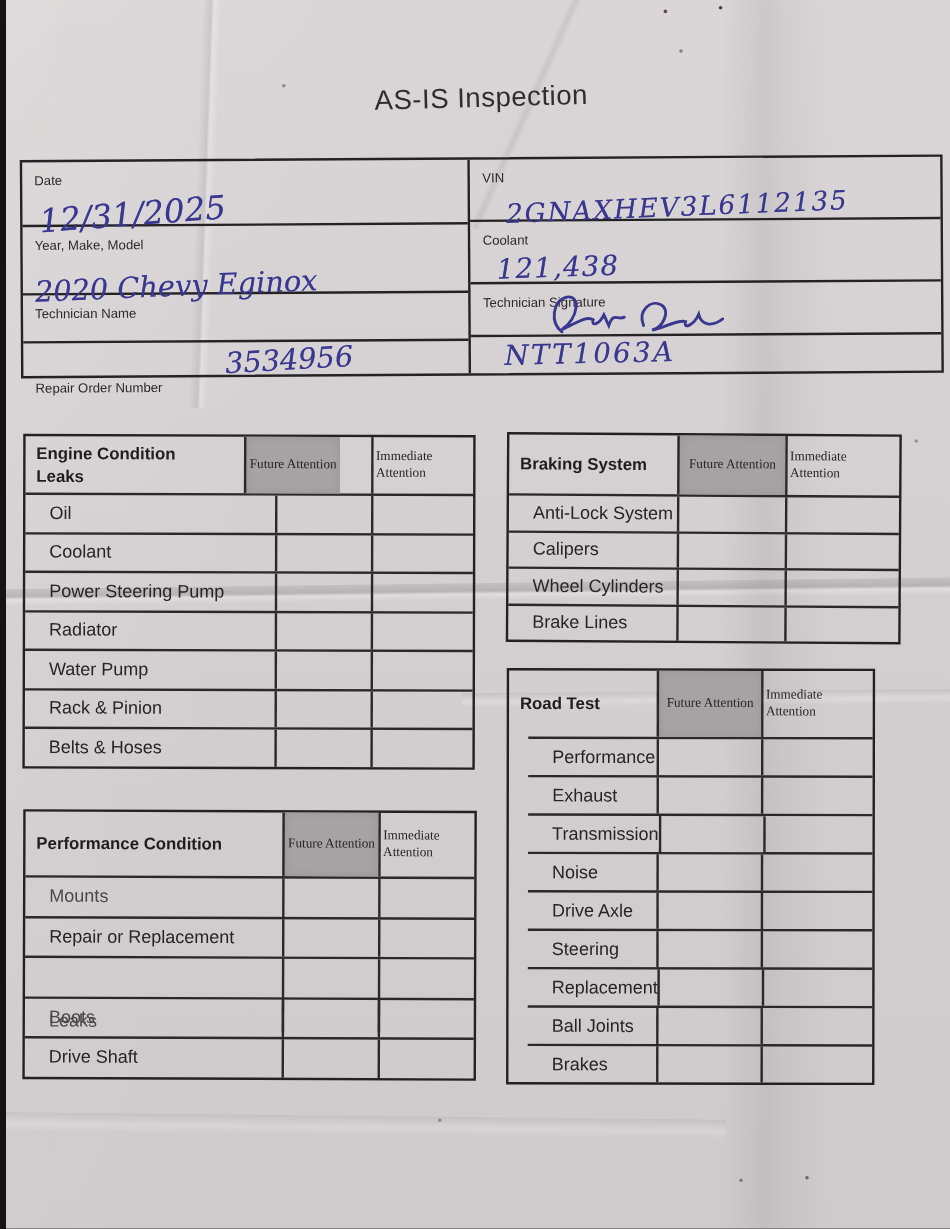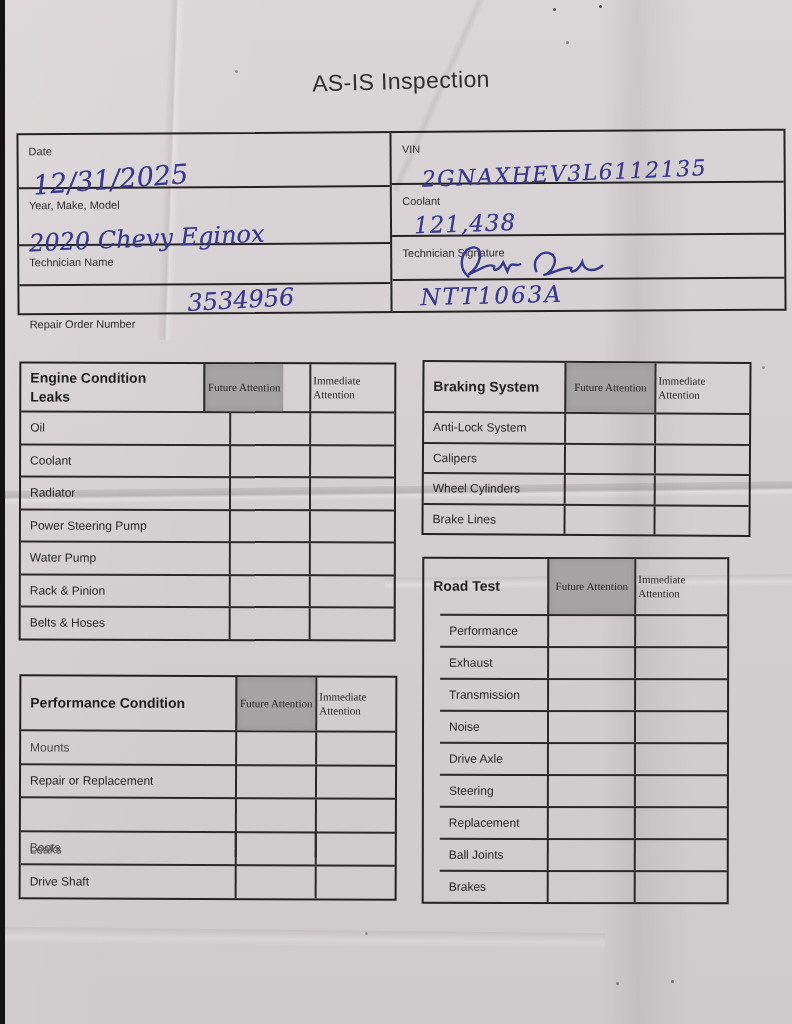--- a/index.html
+++ b/index.html
@@ -89,21 +89,21 @@
     position:absolute;
     border:2.5px solid #232122;
     box-sizing:border-box;
     background:transparent;
   }
   .thead,.trow{display:grid;box-sizing:border-box;}
   .trow{border-top:2px solid #2a2828;}
   .tcell{border-left:2px solid #2a2828;box-sizing:border-box;}
   .tlabel{
     display:flex;align-items:center;
-    padding-left:9px;font-size:12px;color:#262425;box-sizing:border-box;
+    padding-left:20px;font-size:15px;color:#262425;box-sizing:border-box;
   }
   .section-title{
     display:flex;align-items:center;
     padding-left:9px;font-size:14px;font-weight:bold;color:#1f1d1e;
     line-height:1.3;box-sizing:border-box;
   }
   .col-head{
     display:flex;align-items:center;justify-content:center;text-align:left;
     font-size:11px;line-height:1.2;color:#262425;padding:2px;box-sizing:border-box;font-family:Liberation Serif, serif;
   }
@@ -194,26 +194,26 @@
         <div class="tlabel">Oil</div>
         <div class="tcell"></div>
         <div class="tcell"></div>
       </div>
     <div class="trow">
         <div class="tlabel">Coolant</div>
         <div class="tcell"></div>
         <div class="tcell"></div>
       </div>
     <div class="trow">
+        <div class="tlabel">Power Steering Pump</div>
+        <div class="tcell"></div>
+        <div class="tcell"></div>
+      </div>
+    <div class="trow">
         <div class="tlabel">Radiator</div>
-        <div class="tcell"></div>
-        <div class="tcell"></div>
-      </div>
-    <div class="trow">
-        <div class="tlabel">Power Steering Pump</div>
         <div class="tcell"></div>
         <div class="tcell"></div>
       </div>
     <div class="trow">
         <div class="tlabel">Water Pump</div>
         <div class="tcell"></div>
         <div class="tcell"></div>
       </div>
     <div class="trow">
         <div class="tlabel">Rack &amp; Pinion</div>

